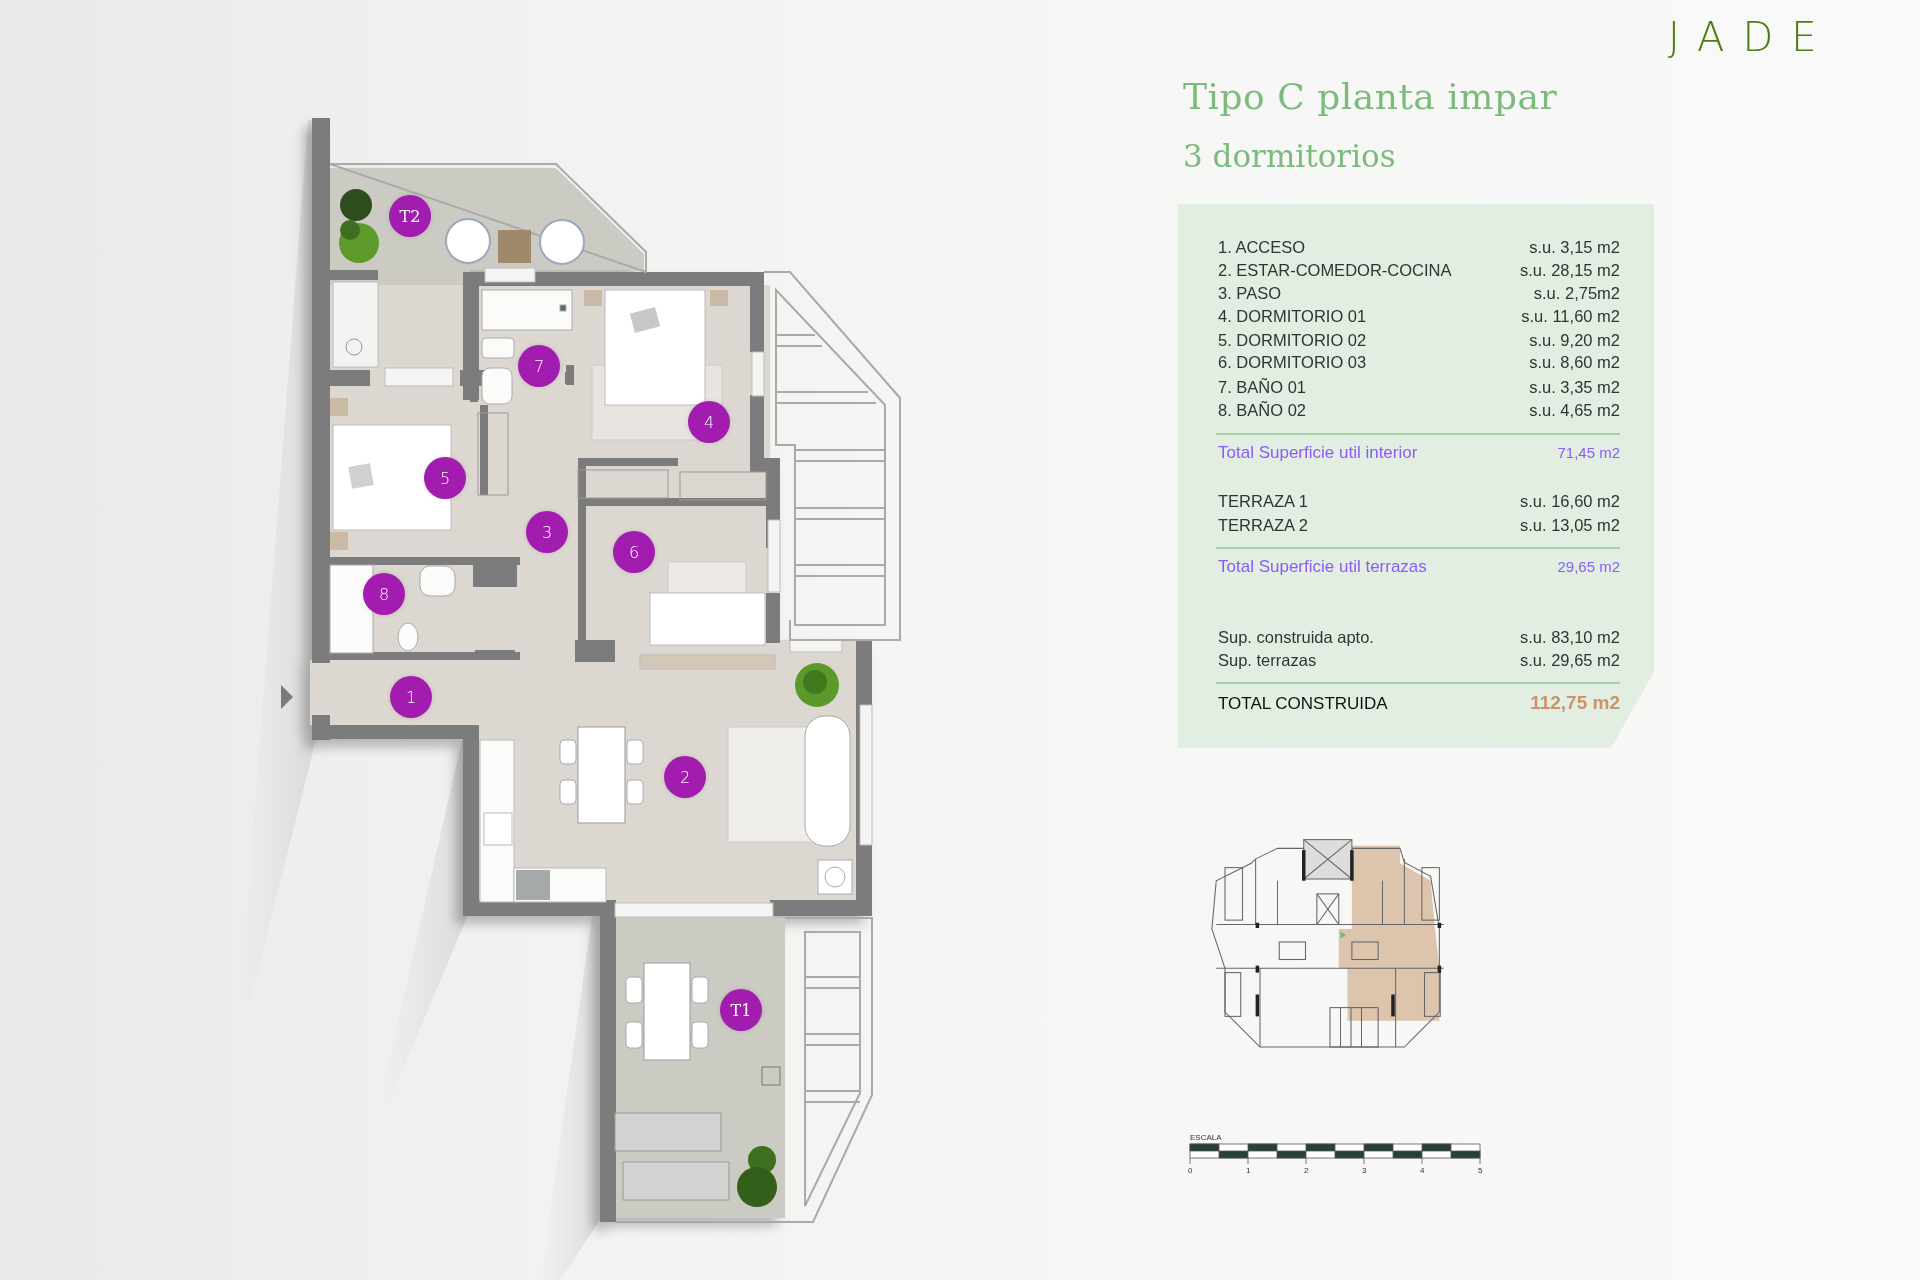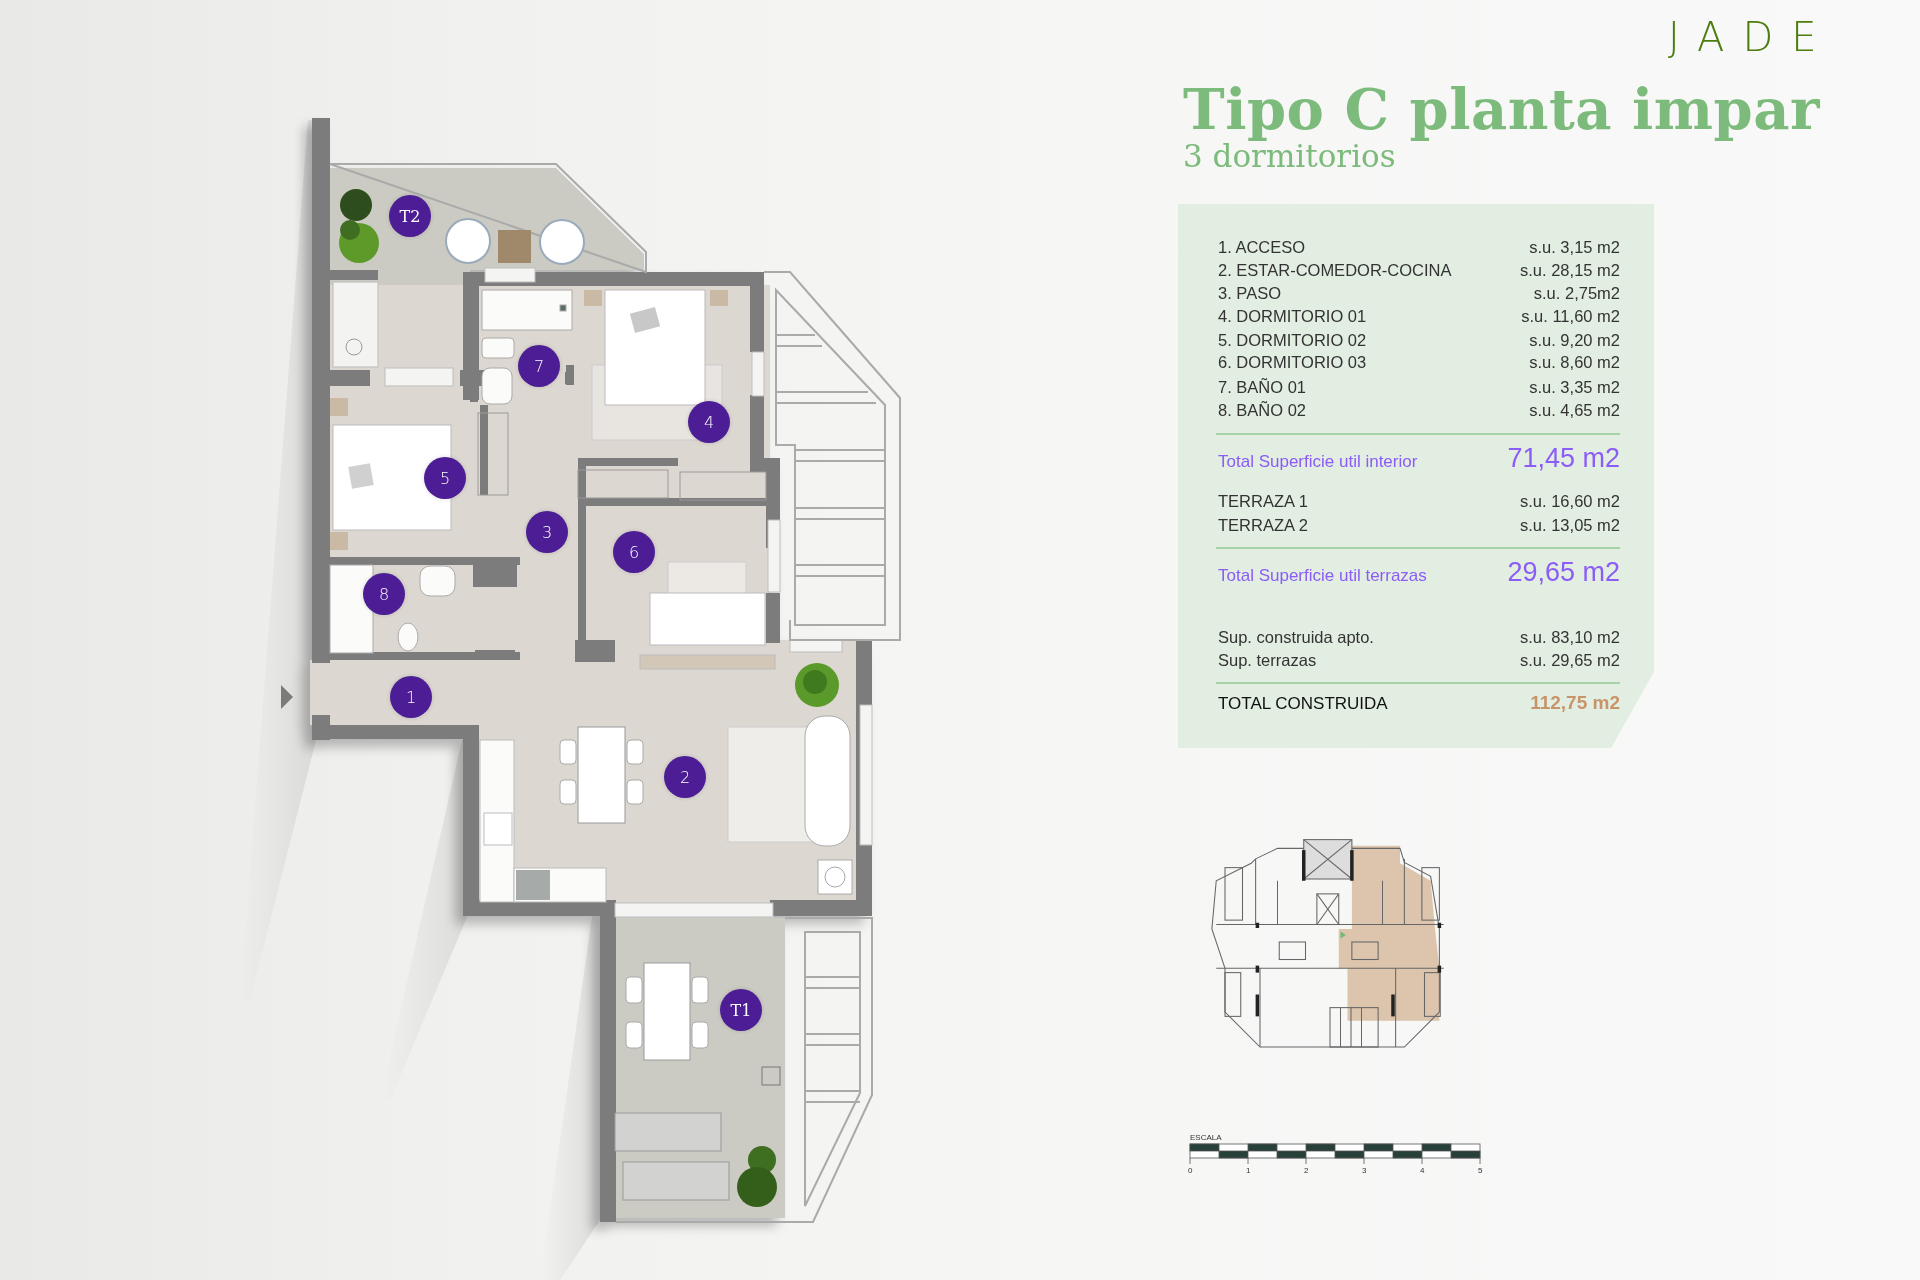--- a/index.html
+++ b/index.html
@@ -12,42 +12,42 @@
   }
   .plan { position: absolute; left: 0; top: 0; width: 1920px; height: 1280px; }
 
   .logo {
     position: absolute; left: 1668px; top: 14px;
     font-family: "DejaVu Sans", sans-serif; font-weight: 300;
     font-size: 40px; letter-spacing: 18px; color: #4d7c0f;
   }
   .title {
     position: absolute; left: 1183px; top: 76px;
-    font-family: "DejaVu Serif", serif; font-weight: bold;
-    font-size: 56px; color: #7dbb7d; letter-spacing: 0.5px;
+    font-family: "DejaVu Serif", serif; font-weight: normal;
+    font-size: 36px; color: #7dbb7d; letter-spacing: 0.5px;
   }
   .subtitle {
     position: absolute; left: 1183px; top: 138px;
     font-family: "DejaVu Serif", serif;
     font-size: 31px; color: #7dbb7d;
   }
 
   .panel {
     position: absolute; left: 1178px; top: 204px; width: 476px; height: 544px;
     background: #e2eee2;
     clip-path: polygon(0 0, 100% 0, 100% 86%, 91% 100%, 0 100%);
   }
   .row {
     position: absolute; left: 40px; right: 34px;
     display: flex; justify-content: space-between; align-items: baseline;
     font-size: 16.5px; color: #333; font-family: "Liberation Sans", sans-serif;
   }
   .row .val { text-align: center; }
   .row.total { font-size: 17px; color: #8b5cf6; font-weight: 500; }
-  .row.total .val { font-size: 27px; }
+  .row.total .val { font-size: 15px; }
   .row.grand { font-size: 17px; color: #111; }
   .row.grand .val { color: #c8946a; font-weight: bold; font-size: 19px; }
   .rule { position: absolute; left: 38px; right: 34px; height: 1.5px; background: #a7d1a7; }
 
   .minimap { position: absolute; left: 1190px; top: 826px; width: 280px; height: 232px; }
 
   .scale { position: absolute; left: 1188px; top: 1124px; width: 300px; height: 60px; }
   .scale-label {
     position: absolute; left: 1190px; top: 1127px;
     font-size: 8px; color: #333; font-family: "Liberation Sans", sans-serif; margin-top: 6px;
@@ -58,21 +58,21 @@
   }
 
   .entrance-arrow {
     position: absolute; left: 281px; top: 685px;
     width: 0; height: 0;
     border-top: 12px solid transparent; border-bottom: 12px solid transparent;
     border-left: 12px solid #7b7b7b;
   }
   .room-badge {
     position: absolute; width: 42px; height: 42px; border-radius: 50%;
-    background: #4c1d95; color: #fff;
+    background: #a21caf; color: #fff;
     display: flex; align-items: center; justify-content: center;
     font-family: "DejaVu Sans", sans-serif; font-size: 16px; font-weight: 300;
     box-shadow: 0 0 4px rgba(0,0,0,0.15);
   }
   .room-badge.t { font-family: "DejaVu Serif", serif; font-size: 16px; }
 </style>
 </head>
 <body>
 
 <svg class="plan" viewBox="0 0 1920 1280" xmlns="http://www.w3.org/2000/svg">

